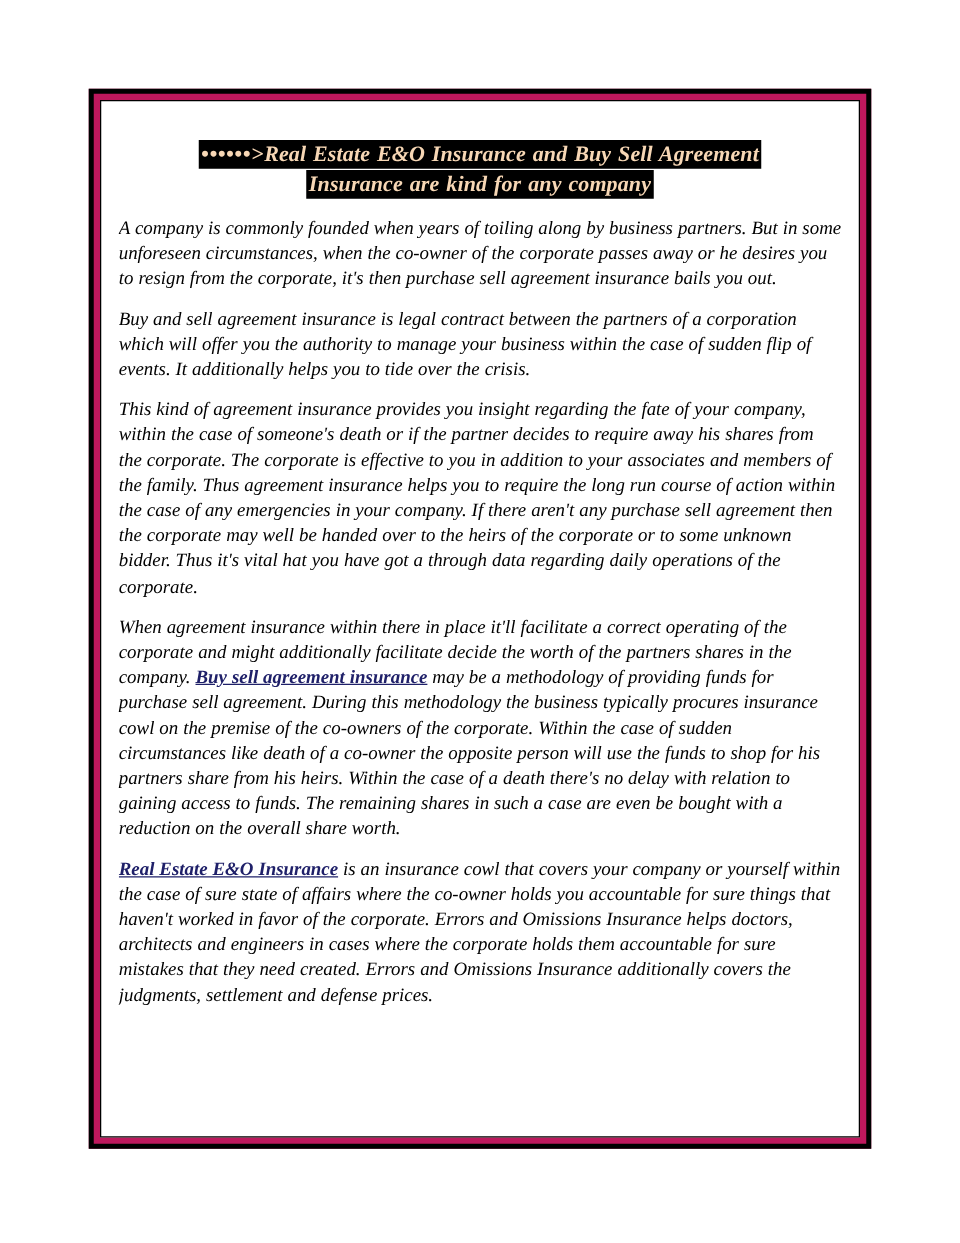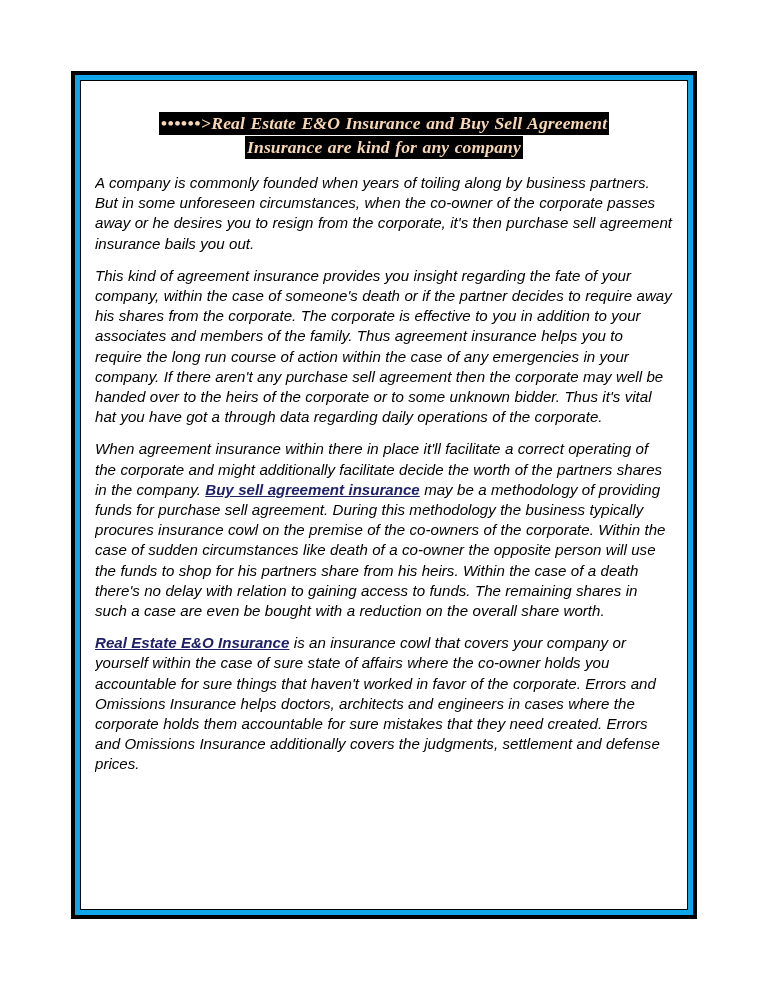--- a/index.html
+++ b/index.html
@@ -23,21 +23,21 @@
 
   
   #page-border-outer {
     position: absolute;
     left: 71px;
     top: 71px;
     width: 626px;
     height: 848px;
     border: 4px solid #000000;
     box-sizing: border-box;
-    background: #0ea5e9;
+    background: #be185d;
   }
   #page-border-inner {
     position: absolute;
     left: 5px;
     top: 5px;
     right: 5px;
     bottom: 5px;
     border: 1.5px solid #000000;
     box-sizing: border-box;
     background: #ffffff;
@@ -71,21 +71,21 @@
     box-decoration-break: clone;
     -webkit-box-decoration-break: clone;
   }
   .title-bullets {
     letter-spacing: 0.5px;
   }
 
   
   p.body-par {
     margin: 0 0 12px 0;
-    font-family: Liberation Sans, sans-serif;
+    font-family: Liberation Serif, serif;
     font-style: italic;
     font-size: 15.1px;
     line-height: 20.2px;
     color: #000000;
     text-align: left;
     word-spacing: 0.2px;
   }
   p.body-par:last-child {
     margin-bottom: 16px;
   }
@@ -108,20 +108,21 @@
 
       <div id="content">
 
         <h1 class="doc-title">
           <span class="hl"><span class="title-bullets">••••••&gt;</span><span>Real Estate E&amp;O Insurance and Buy Sell Agreement</span></span><br>
           <span class="hl">Insurance are kind for any company</span>
         </h1>
 
         <p class="body-par">A company is commonly founded when years of toiling along by business partners. But in some unforeseen circumstances, when the co-owner of the corporate passes away or he desires you to resign from the corporate, it's then purchase sell agreement insurance bails you out.</p>
 
+        <p class="body-par">Buy and sell agreement insurance is legal contract between the partners of a corporation which will offer you the authority to manage your business within the case of sudden flip of events. It additionally helps you to tide over the crisis.</p>
 
         <p class="body-par">This kind of agreement insurance provides you insight regarding the fate of your company, within the case of someone's death or if the partner decides to require away his shares from the corporate. The corporate is effective to you in addition to your associates and members of the family. Thus agreement insurance helps you to require the long run course of action within the case of any emergencies in your company. If there aren't any purchase sell agreement then the corporate may well be handed over to the heirs of the corporate or to some unknown bidder. Thus it's vital hat you have got a through data regarding daily operations of the corporate.</p>
 
         <p class="body-par"><span>When agreement insurance within there in place it'll facilitate a correct operating of the corporate and might additionally facilitate decide the worth of the partners shares in the company. </span><a class="doc-link" href="#">Buy sell agreement insurance</a><span> may be a methodology of providing funds for purchase sell agreement. During this methodology the business typically procures insurance cowl on the premise of the co-owners of the corporate. Within the case of sudden circumstances like death of a co-owner the opposite person will use the funds to shop for his partners share from his heirs. Within the case of a death there's no delay with relation to gaining access to funds. The remaining shares in such a case are even be bought with a reduction on the overall share worth.</span></p>
 
         <p class="body-par"><a class="doc-link" href="#">Real Estate E&amp;O Insurance</a><span> is an insurance cowl that covers your company or yourself within the case of sure state of affairs where the co-owner holds you accountable for sure things that haven't worked in favor of the corporate. Errors and Omissions Insurance helps doctors, architects and engineers in cases where the corporate holds them accountable for sure mistakes that they need created. Errors and Omissions Insurance additionally covers the judgments, settlement and defense prices.</span></p>
 
       </div>
 
     </div>

